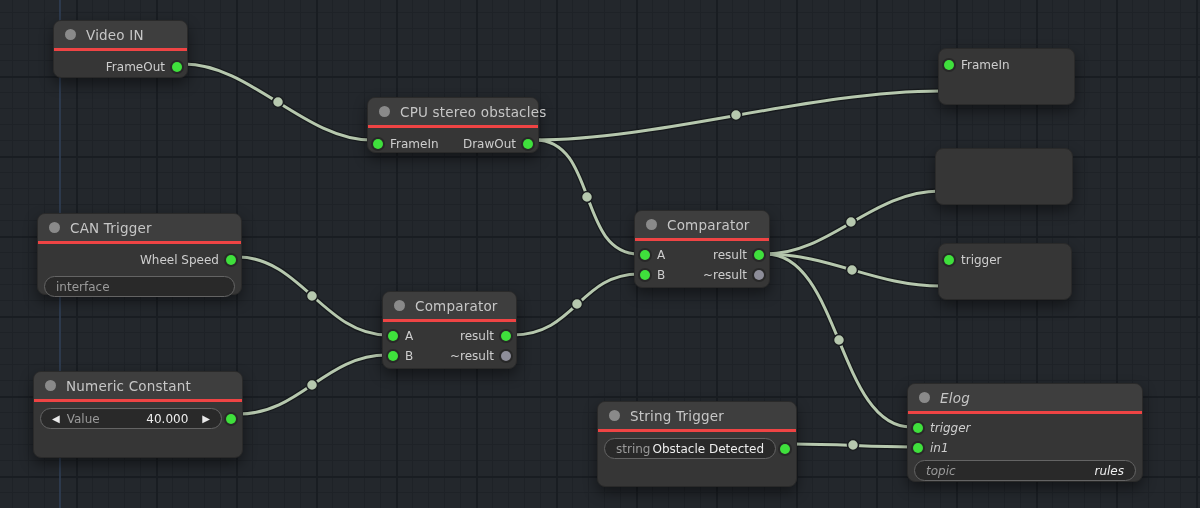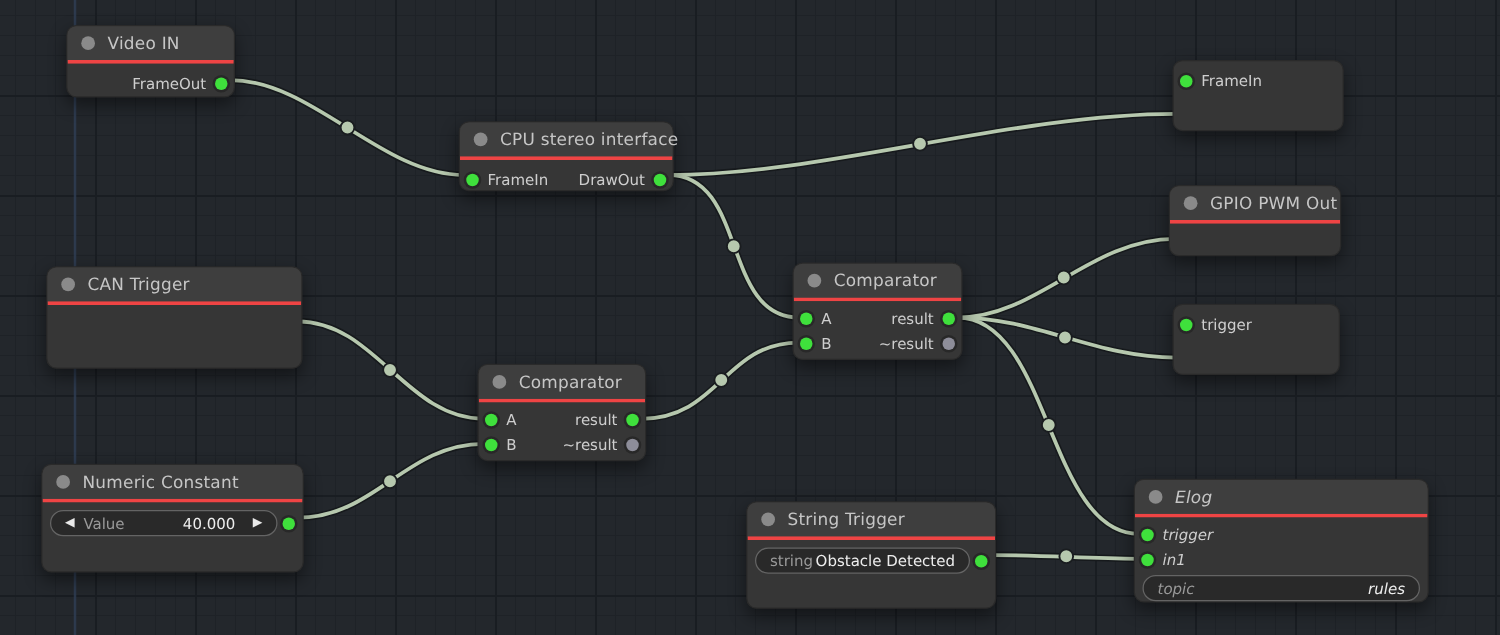--- a/index.html
+++ b/index.html
@@ -101,37 +101,49 @@
         <span class="spacer"></span>
         <span class="plabel">FrameOut</span>
         <span class="port"></span>
       </div>
     </div>
   </div>
 
   <div class="node" style="left:367px;top:97px;width:172px;height:56px;">
     <div class="node-header">
       <span class="hdot"></span>
-      <span class="title">CPU stereo interface</span>
+      <span class="title">CPU stereo obstacles</span>
     </div>
     <div class="node-body">
       <div class="row tall">
         <span class="port"></span>
         <span class="plabel">FrameIn</span>
         <span class="spacer"></span>
         <span class="plabel">DrawOut</span>
         <span class="port"></span>
       </div>
     </div>
   </div>
 
   <div class="node" style="left:37px;top:213px;width:205px;height:82px;">
     <div class="node-header">
       <span class="hdot"></span>
       <span class="title">CAN Trigger</span>
+    </div>
+    <div class="node-body">
+      <div class="row tall">
+        <span class="spacer"></span>
+        <span class="plabel">Wheel Speed</span>
+        <span class="port"></span>
+      </div>
+      <div class="pill-row">
+        <div class="pill">
+          <span class="ph">interface</span>
+        </div>
+      </div>
     </div>
   </div>
 
   <div class="node" style="left:382px;top:291px;width:135px;height:78px;">
     <div class="node-header">
       <span class="hdot"></span>
       <span class="title">Comparator</span>
     </div>
     <div class="node-body" style="padding-top:4px;">
       <div class="row">
@@ -214,24 +226,20 @@
   <div class="node" style="left:938px;top:48px;width:137px;height:57px;">
     <div class="node-body">
       <div class="row tall">
         <span class="port"></span>
         <span class="plabel">FrameIn</span>
       </div>
     </div>
   </div>
 
   <div class="node" style="left:935px;top:148px;width:138px;height:57px;">
-    <div class="node-header">
-      <span class="hdot"></span>
-      <span class="title">GPIO PWM Out</span>
-    </div>
   </div>
 
   <div class="node" style="left:938px;top:243px;width:134px;height:57px;">
     <div class="node-body">
       <div class="row tall">
         <span class="port"></span>
         <span class="plabel">trigger</span>
       </div>
     </div>
   </div>

